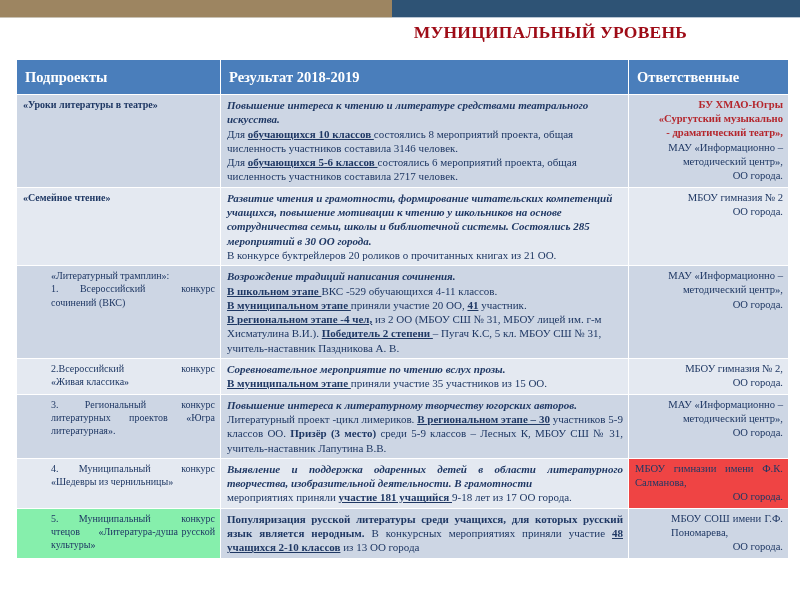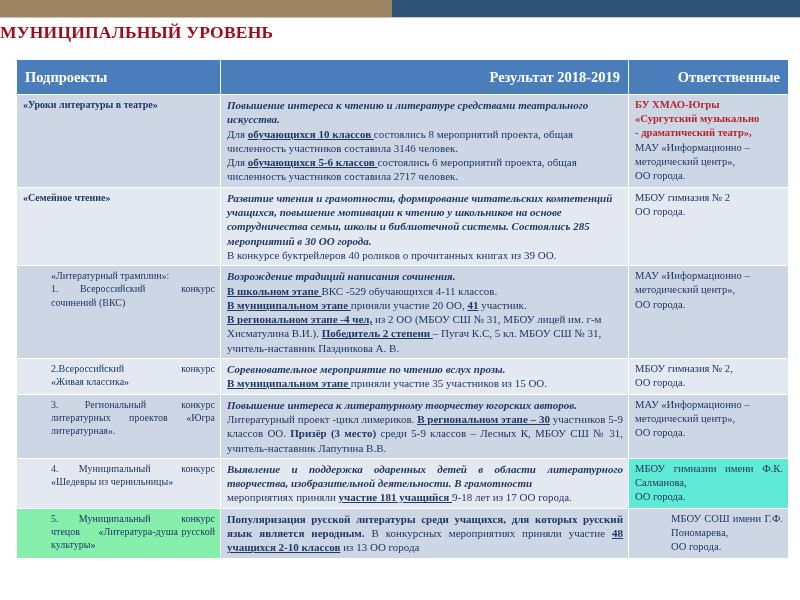--- a/index.html
+++ b/index.html
@@ -35,21 +35,21 @@
     background: #2e5375;
     border-bottom: 1px solid #b9c6d4;
   }
 
   
   .slide-title {
     position: absolute;
     top: 22px;
     left: 0;
     width: 687px;
-    text-align: left;
+    text-align: right;
     font-size: 17.5px;
     font-weight: bold;
     color: #9e0b16;
     letter-spacing: 0.2px;
     font-family: "Liberation Serif", "DejaVu Serif", serif;
   }
 
   
   .tbl-wrap {
     position: absolute;
@@ -74,22 +74,22 @@
     background: #4a7ebb;
     color: #ffffff;
     font-weight: bold;
     font-size: 14.5px;
     height: 30px;
     vertical-align: middle;
     padding: 2px 8px;
     border: 1px solid #ffffff;
   }
   th.h-sub { text-align: left; }
-  th.h-res { text-align: right; }
-  th.h-resp { text-align: right; font-size: 12.5px; }
+  th.h-res { text-align: left; }
+  th.h-resp { text-align: left; font-size: 12.5px; }
 
   
   tr.band-a td { background: #cdd6e4; }
   tr.band-b td { background: #e4e9f1; }
 
   
   col.c1 { width: 204px; }
   col.c2 { width: 408px; }
   col.c3 { width: 160px; }
 
@@ -131,21 +131,21 @@
   
   .c-resp {
     font-size: 10.6px;
     line-height: 1.34;
     color: #1f3864;
   }
   .c-resp .red {
     color: #b4262c;
     font-weight: bold;
   }
-  .c-resp p { margin: 0; }
+  .c-resp p { margin: 0; text-align: right; }
   .c-resp p.just {
     text-align: justify;
     text-align-last: left;
   }
 </style>
 </head>
 <body>
 
 <div class="topbar">
   <div class="topbar-left" style="background: rgb(157, 133, 97);"></div>
@@ -191,21 +191,21 @@
             </div>
           </td>
         </tr>
         <tr class="band-b">
           <td style="background: rgb(228, 233, 241);">
             <div class="c-name">«Семейное чтение»</div>
           </td>
           <td style="background: rgb(228, 233, 241);">
             <div class="c-res">
               <p class="it">Развитие чтения и грамотности, формирование читательских компетенций учащихся, повышение мотивации к чтению у школьников на основе сотрудничества семьи, школы  и библиотечной системы.<span class="reg"> Состоялись 285 мероприятий  в  30 ОО города.</span></p>
-              <p>В конкурсе  буктрейлеров  40 роликов  о  прочитанных книгах из 39 ОО.</p>
+              <p>В конкурсе  буктрейлеров  20 роликов  о  прочитанных книгах из 21 ОО.</p>
             </div>
           </td>
           <td style="background: rgb(228, 233, 241);">
             <div class="c-resp">
               <p>МБОУ гимназия № 2</p>
               <p>ОО города.</p>
             </div>
           </td>
         </tr>
         <tr class="band-a">
@@ -266,21 +266,21 @@
         <tr class="band-b">
           <td style="background: rgb(228, 233, 241);">
             <div class="c-name reg">4.&nbsp;&nbsp;Муниципальный&nbsp;&nbsp;&nbsp;конкурс «Шедевры из чернильницы»</div>
           </td>
           <td style="background: rgb(228, 233, 241);">
             <div class="c-res">
               <p class="it just">Выявление и поддержка одаренных детей в области литературного творчества, изобразительной деятельности.<span class="reg"> В грамотности</span></p>
               <p class="just">мероприятиях приняли <span class="u">участие 181 учащийся </span>9-18 лет из 17 ОО города.</p>
             </div>
           </td>
-          <td style="background: #5eead4;">
+          <td style="background: #ef4444;">
             <div class="c-resp">
               <p class="just">МБОУ  гимназии  имени Ф.К. Салманова,</p>
               <p>ОО города.</p>
             </div>
           </td>
         </tr>
         <tr class="band-a">
           <td style="background: #86efac;">
             <div class="c-name reg">5.&nbsp;&nbsp;Муниципальный&nbsp;&nbsp;&nbsp;конкурс чтецов&nbsp;&nbsp;&nbsp;&nbsp;&nbsp;«Литература-душа русской культуры»</div>
           </td>

